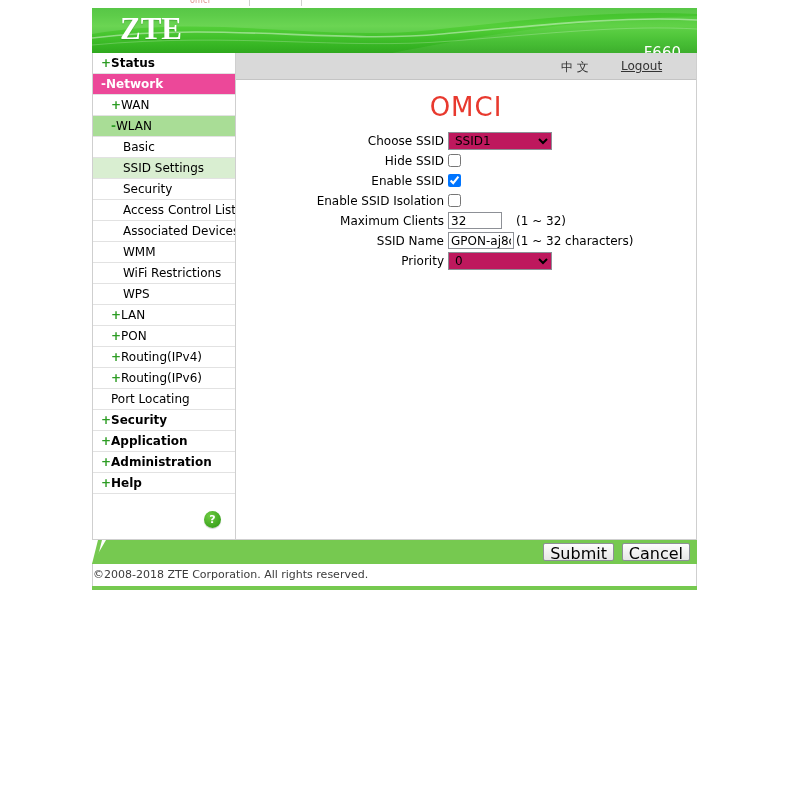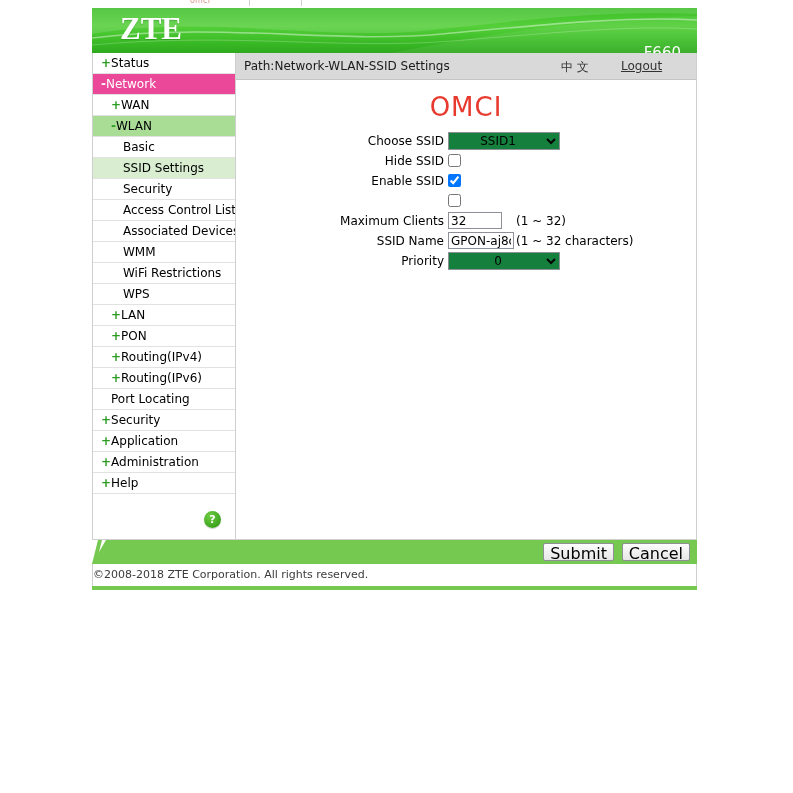--- a/index.html
+++ b/index.html
@@ -118,21 +118,21 @@
     color: #2c9c23;
     font-weight: bold;
     font-size: 12px;
   }
   
   .lvl1 {
     padding-left: 8px;
     font-weight: bold;
     font-size: 12px;
   }
-  .lvl1 .txt { font-weight: normal; }
+  .lvl1 .txt { font-weight: bold; }
   
   .lvl1.active {
     background: #ec4899;
     color: #ffffff;
   }
   .lvl1.active .sign { color: #ffffff; }
   
   .lvl2 {
     padding-left: 18px;
     font-size: 12px;
@@ -249,28 +249,27 @@
     font-size: 12px;
     line-height: 18px;
     color: #000;
     white-space: nowrap;
   }
   .fhint.wide { left: 280px; }
 
   select.sel {
     font-family: "DejaVu Sans", "Liberation Sans", sans-serif;
     font-size: 12px;
-    width: 112px;
+    width: 104px;
     height: 18px;
     padding: 0 2px;
     border: 1px solid #8d9096;
-    background: #15803d;
+    background: #be185d;
     color: #000;
     box-sizing: border-box;
-    text-align: center;
   }
   input.txtin {
     font-family: "DejaVu Sans", "Liberation Sans", sans-serif;
     font-size: 12px;
     height: 17px;
     padding: 0 2px;
     border: 1px solid #8d9096;
     background: #ffffff;
     color: #000;
     box-sizing: border-box;
@@ -386,21 +385,20 @@
           <div class="menu-item lvl1"><span class="sign">+</span><span class="txt">Administration</span></div>
           <div class="menu-item lvl1"><span class="sign">+</span><span class="txt">Help</span></div>
         </div>
       <div class="filler"></div>
       <div id="help-btn">?</div>
     </div>
 
     <div id="content">
 
       <div id="pathbar">
-        <span class="path">Path:Network-WLAN-SSID Settings</span>
         <span class="lang">中 文</span>
         <span class="logout">Logout</span>
       </div>
 
       <div id="omci">OMCI</div>
 
       <div id="form">
 
         <div class="frow">
           <span class="flabel">Choose SSID</span>
@@ -417,20 +415,21 @@
         </div>
 
         <div class="frow">
           <span class="flabel">Enable SSID</span>
           <span class="fctl">
             <input type="checkbox" class="cb" id="cb-enable-ssid" checked="" style="">
           </span>
         </div>
 
         <div class="frow">
+          <span class="flabel">Enable SSID Isolation</span>
           <span class="fctl">
             <input type="checkbox" class="cb" id="cb-enable-ssid-isolation" style="">
           </span>
         </div>
 
         <div class="frow">
           <span class="flabel">Maximum Clients</span>
           <span class="fctl">
             <input type="text" class="txtin w-clients" id="in-max-clients" value="32" style="">
           </span>

